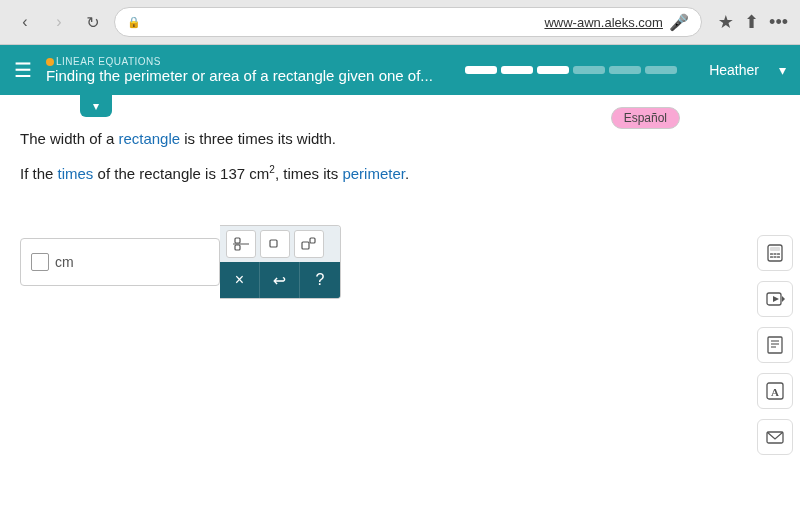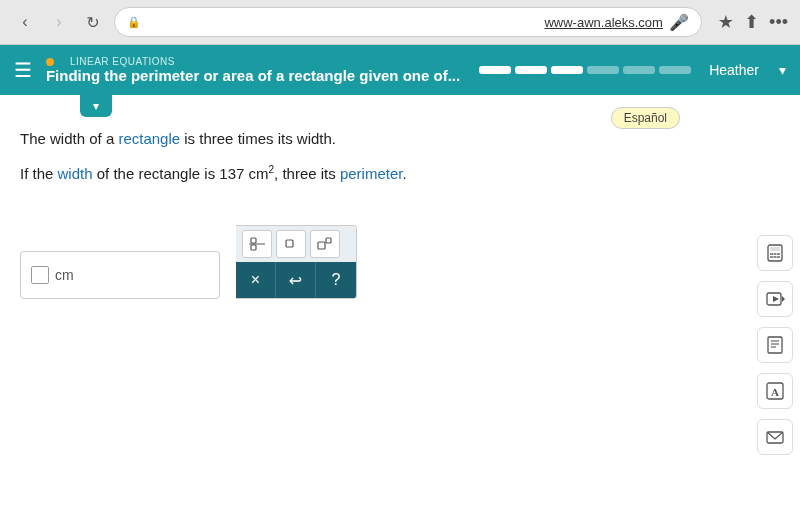--- a/index.html
+++ b/index.html
@@ -67,31 +67,31 @@
       gap: 14px;
     }
     .hamburger-btn {
       background: transparent; border: none; cursor: pointer;
       color: white; font-size: 20px; display: flex; align-items: center;
     }
     .header-section-label {
       display: flex; flex-direction: column;
     }
     .linear-equations-badge {
-      display: flex; align-items: center; gap: 16px;
+      display: flex; align-items: center; gap: 2px;
       font-size: 10px; color: #cceef0; letter-spacing: 0.5px;
       text-transform: uppercase;
     }
     .orange-dot {
       width: 8px; height: 8px;
       background: #f5a623;
       border-radius: 50%;
     }
     .header-title {
-      color: white; font-size: 15px; font-weight: 700;
+      color: white; font-size: 15px; font-weight: 400;
     }
     .progress-bar-area {
       flex: 1;
       display: flex; align-items: center; justify-content: center;
     }
     .progress-segments {
       display: flex; gap: 4px;
     }
     .progress-seg {
       width: 32px; height: 8px;
@@ -127,21 +127,21 @@
       cursor: pointer;
       display: flex; align-items: center; justify-content: center;
       font-size: 12px;
     }
 
     
     .espanol-btn {
       position: absolute;
       top: 12px;
       right: 120px;
-      background: #fef9c3;
+      background: #f9a8d4;
       border: 1px solid #ccc;
       border-radius: 12px;
       padding: 3px 12px;
       font-size: 12px;
       color: #444;
       cursor: pointer;
     }
 
     
     .problem-area {
@@ -156,23 +156,23 @@
       color: #1a6fb5;
       cursor: pointer;
     }
     sup {
       font-size: 10px;
     }
 
     
     .answer-area {
       display: flex;
-      align-items: flex-end;
+      align-items: center;
       margin: 18px 20px;
-      gap: 16px;
+      gap: 0;
     }
     .answer-input-box {
       border: 1px solid #ccc;
       border-radius: 4px;
       width: 200px;
       height: 48px;
       display: flex;
       align-items: center;
       padding: 0 10px;
       gap: 6px;
@@ -299,21 +299,21 @@
 
   <button class="dropdown-arrow-btn">▾</button>
 
   <button class="espanol-btn">Español</button>
 
   <div class="problem-area">
     <p class="problem-text">
       <span>The width of a </span><a class="link-text">rectangle</a><span> is three times its width.</span>
     </p>
     <p class="problem-text" style="margin-top:8px;">
-      <span>If the </span><a class="link-text">width</a><span> of the rectangle is 137 cm</span><sup>2</sup><span>, three its </span><a class="link-text">perimeter</a><span>.</span>
+      <span>If the </span><a class="link-text">times</a><span> of the rectangle is 137 cm</span><sup>2</sup><span>, times its </span><a class="link-text">perimeter</a><span>.</span>
     </p>
   </div>
 
   <div class="answer-area">
     <div class="answer-input-box">
       <div class="input-square"></div>
       <span class="unit-label">cm</span>
     </div>
 
     <div class="math-toolbar">

